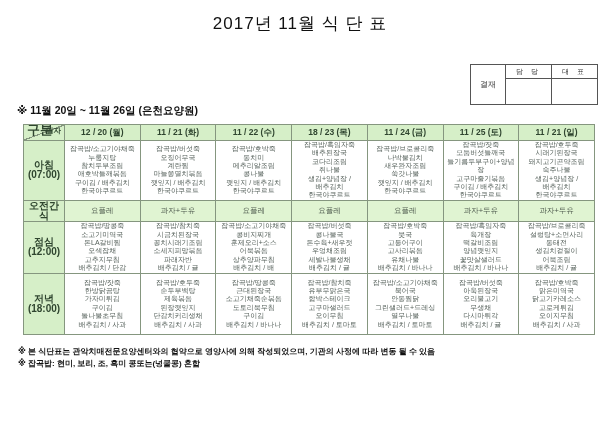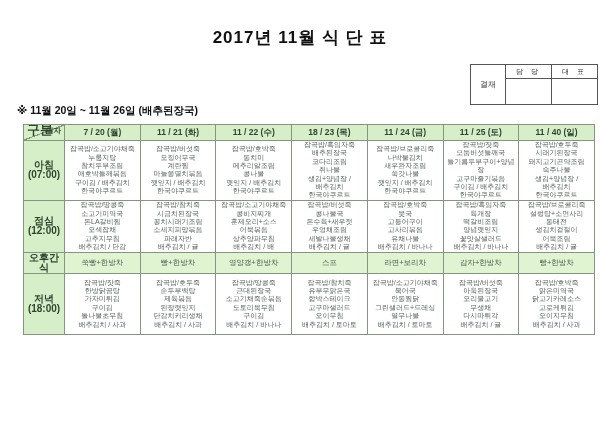--- a/index.html
+++ b/index.html
@@ -1,22 +1,22 @@
 <!DOCTYPE html>
 <html><head>
 <meta charset="utf-8">
 <style>
   html,body{margin:0;padding:0;}
   body{
     width:600px;height:424px;background:#ffffff;position:relative;overflow:hidden;
     font-family:"Liberation Sans","DejaVu Sans",sans-serif;color:#222;
   }
   .page-title{
-    position:absolute;top:26px;left:0;width:100%;text-align:center;
-    font-size:17px;font-weight:bold;letter-spacing:1px;color:#111;
+    position:absolute;top:12px;left:0;width:100%;text-align:center;
+    font-size:17px;font-weight:normal;letter-spacing:1px;color:#111;
   }
   
   .approval{position:absolute;top:64px;left:470px;border-collapse:collapse;}
   .approval td,.approval th{border:1px solid #555;padding:0;}
   .approval .stamp{
     width:22px;font-size:8px;line-height:10px;text-align:center;
     word-break:break-all;white-space:normal;padding:9px 6px;color:#333;font-weight:normal;
   }
   .approval .head{width:45px;height:13px;font-size:7px;font-weight:normal;text-align:center;letter-spacing:3px;color:#333;}
   .approval .blank{height:25px;}
@@ -67,47 +67,47 @@
     <th class="head">담 당</th>
     <th class="head">대 표</th>
   </tr>
   <tr>
     <td class="blank"></td>
     <td class="blank"></td>
   </tr>
 </tbody>
   </table>
 
-<div class="subtitle">※ 11월 20일 ~ 11월 26일 (배추된장국)</div>
+<div class="subtitle">※ 11월 20일 ~ 11월 26일 (은천요양원)</div>
 
 <table class="menu">
   <colgroup>
     <col style="width:41px">
     <col>
       <col>
       <col>
       <col>
       <col>
       <col>
       <col>
   </colgroup>
   <tbody>
       <tr class="dates">
     <td class="corner">
       <span class="diag"></span>
       <span class="c-top">일자</span>
       <span class="c-bottom">구분</span>
     </td>
-    <th class="green">7 / 20 (월)</th>
+    <th class="green">12 / 20 (월)</th>
     <th class="green">11 / 21 (화)</th>
     <th class="green">11 / 22 (수)</th>
     <th class="green">18 / 23 (목)</th>
     <th class="green">11 / 24 (금)</th>
     <th class="green">11 / 25 (토)</th>
-    <th class="green">11 / 40 (일)</th>
+    <th class="green">11 / 21 (일)</th>
   </tr>
 
   <tr class="meal-breakfast">
     <td class="rowlabel green">
       <div>아침</div>
       <div>(07:00)</div>
     </td>
     <td class="meal">잡곡밥/소고기야채죽
 누룽지탕
 참치두부조림
@@ -147,20 +147,30 @@
 한국야쿠르트</td>
     <td class="meal">잡곡밥/호두죽
 시래기된장국
 돼지고기곤약조림
 숙주나물
 생김+양념장 /
 배추김치
 한국야쿠르트</td>
   </tr>
 
+  <tr class="snack">
+    <td class="rowlabel green">오전간식</td>
+    <td class="snackcell green-light">요플레</td>
+    <td class="snackcell green-light">과자+두유</td>
+    <td class="snackcell green-light">요플레</td>
+    <td class="snackcell green-light">요플레</td>
+    <td class="snackcell green-light">요플레</td>
+    <td class="snackcell green-light">과자+두유</td>
+    <td class="snackcell green-light">과자+두유</td>
+  </tr>
 
   <tr class="meal-lunch">
     <td class="rowlabel green">
       <div>점심</div>
       <div>(12:00)</div>
     </td>
     <td class="meal">잡곡밥/땅콩죽
 소고기미역국
 돈LA갈비찜
 오색잡채
@@ -197,30 +207,20 @@
 꽃맛살샐러드
 배추김치 / 바나나</td>
     <td class="meal">잡곡밥/브로콜리죽
 설렁탕+소면사리
 동태전
 생김치겉절이
 어묵조림
 배추김치 / 귤</td>
   </tr>
 
-  <tr class="snack">
-    <td class="rowlabel green">오후간식</td>
-    <td class="snackcell green-light">쑥빵+한방차</td>
-    <td class="snackcell green-light">빵+한방차</td>
-    <td class="snackcell green-light">영양갱+한방차</td>
-    <td class="snackcell green-light">스프</td>
-    <td class="snackcell green-light">라면+보리차</td>
-    <td class="snackcell green-light">감자+한방차</td>
-    <td class="snackcell green-light">빵+한방차</td>
-  </tr>
 
   <tr class="meal-dinner">
     <td class="rowlabel green">
       <div>저녁</div>
       <div>(18:00)</div>
     </td>
     <td class="meal">잡곡밥/잣죽
 한방닭곰탕
 가자미튀김
 구이김
@@ -260,13 +260,15 @@
 맑은미역국
 닭고기카레소스
 고로케튀김
 오이지무침
 배추김치 / 사과</td>
   </tr>
 </tbody>
   </table>
 
 <div class="footnotes">
+  <div>※ 본 식단표는 관악치매전문요양센터와의 협약으로 영양사에 의해 작성되었으며, 기관의 사정에 따라 변동 될 수 있음</div>
+  <div>※ 잡곡밥: 현미, 보리, 조, 흑미 콩또는(넝쿨콩) 혼합</div>
 </div>
 
 </body></html>

